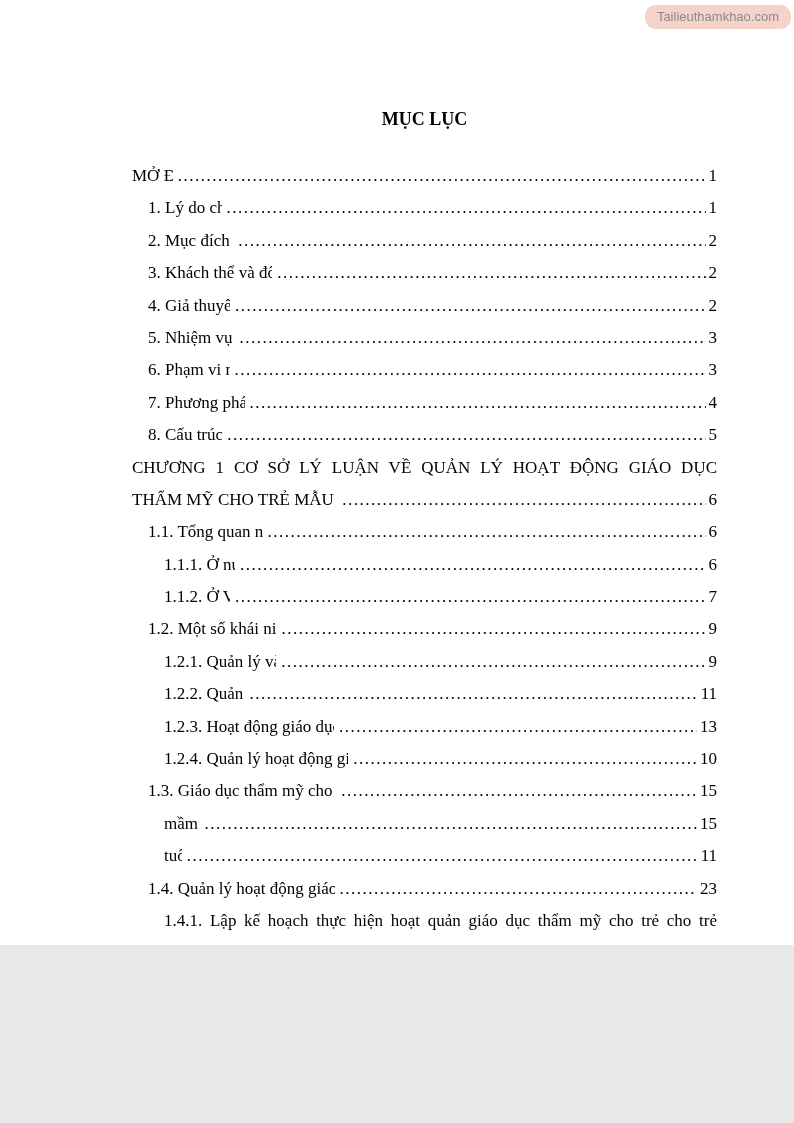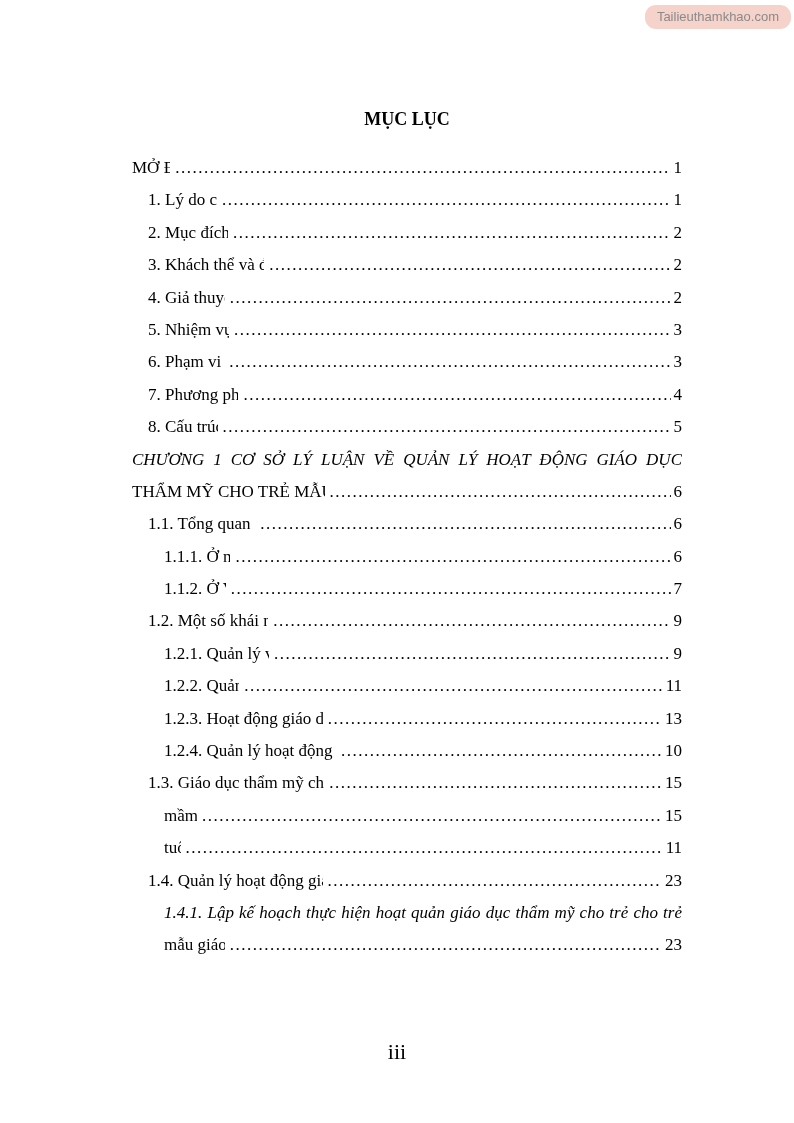--- a/index.html
+++ b/index.html
@@ -3,41 +3,41 @@
 <meta charset="utf-8">
 <style>
   html, body {
     margin: 0;
     padding: 0;
     background: #e8e8e8;
   }
   .page {
     position: relative;
     width: 794px;
-    height: 1123px;
+    height: 945px;
     margin: 0 auto;
     background: #ffffff;
     box-sizing: border-box;
-    padding: 106px 112px 0 132px;
+    padding: 106px 77px 0 132px;
     font-family: "Liberation Serif", "DejaVu Serif", serif;
     color: #000000;
     overflow: hidden;
   }
   .watermark {
     position: absolute;
     top: 5px;
     right: 3px;
     padding: 4px 12px;
     border-radius: 11px;
     font-family: "Liberation Sans", "DejaVu Sans", sans-serif;
     font-size: 13px;
     line-height: 16px;
   }
   .doc-title {
-    margin: 0 0 20px 0;
+    margin: 0 0 28px 0;
     text-align: center;
     font-size: 18px;
     font-weight: bold;
     line-height: 26px;
   }
   .toc {
     font-size: 17px;
   }
   .entry { display: block; }
   .line {
@@ -46,21 +46,20 @@
     height: 32.4px;
     line-height: 32.4px;
     white-space: nowrap;
   }
   .line.justified {
     display: block;
     text-align: justify;
     text-align-last: justify;
     white-space: normal;
     overflow: hidden;
-    font-style: italic;
   }
   .indent-1 .line { padding-left: 16px; }
   .indent-2 .line { padding-left: 32px; }
   .txt { flex: 0 1 auto; overflow: hidden; }
   .dots {
     flex: 1 1 auto;
     overflow: hidden;
     white-space: nowrap;
     margin-left: 5px;
     min-width: 0;

